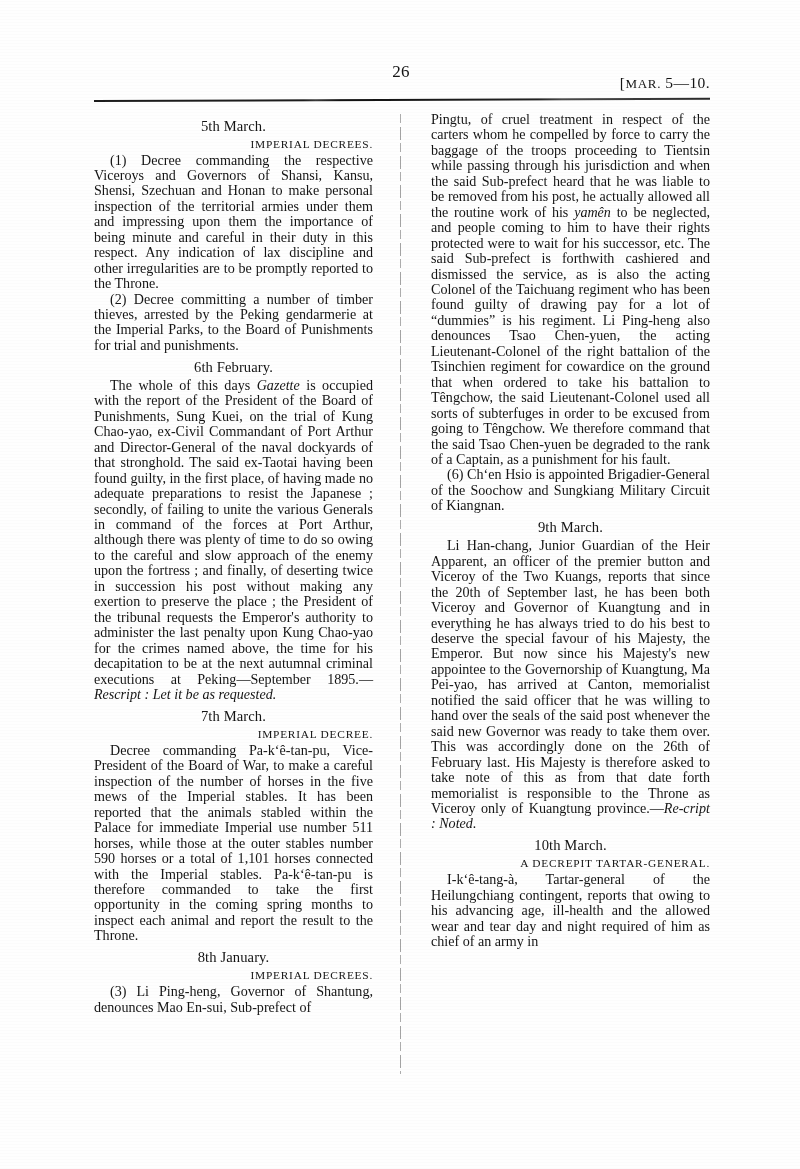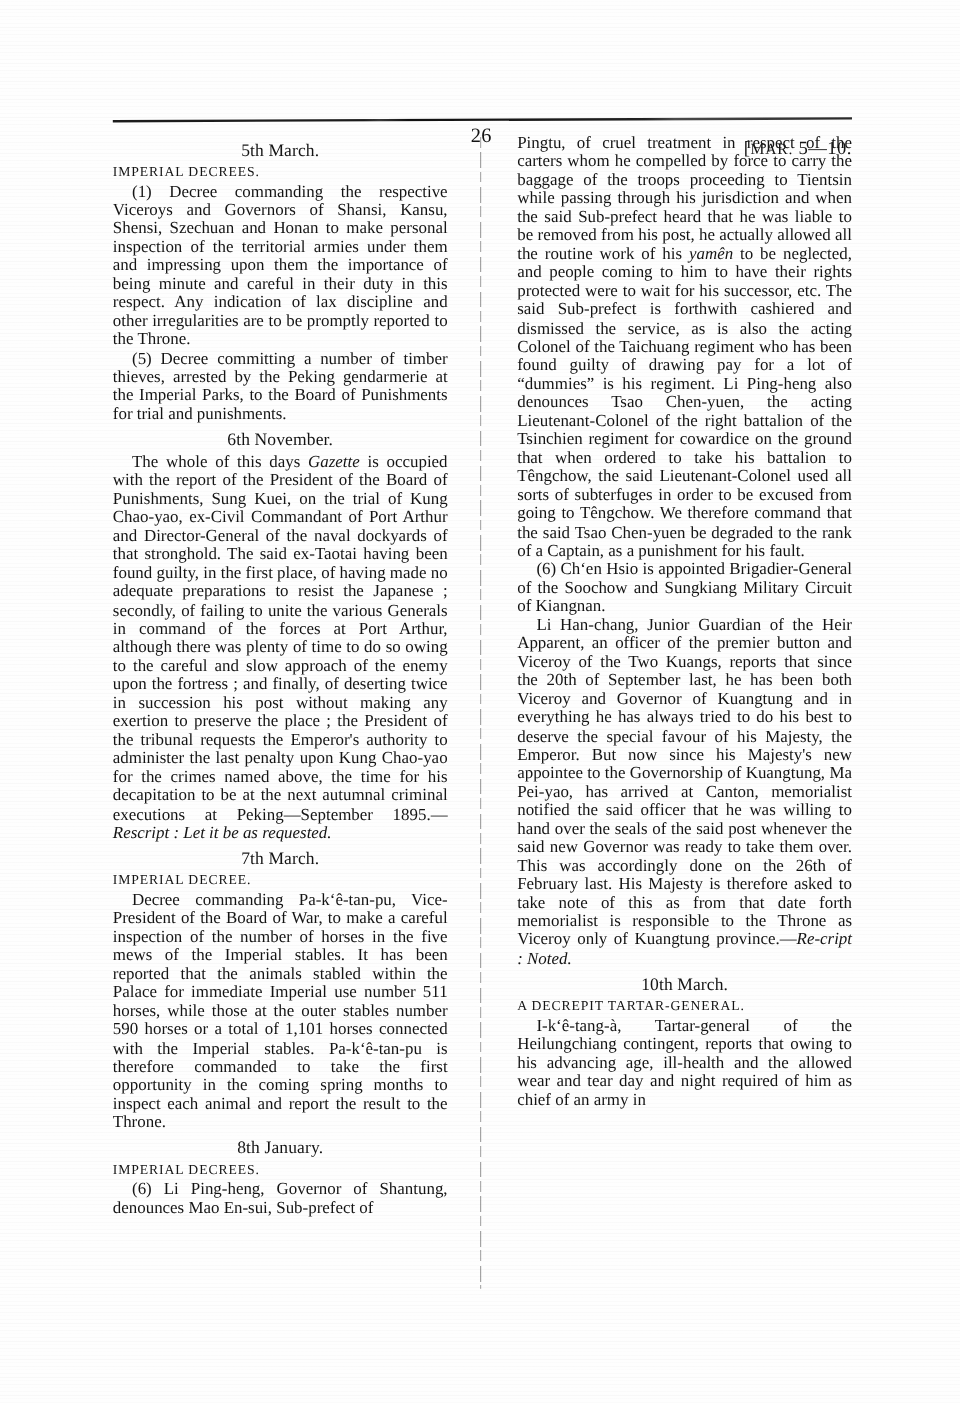--- a/index.html
+++ b/index.html
@@ -24,21 +24,20 @@
     background: #fefefe;
   }
 
   
   .running-head {
     position: absolute;
     left: 92px;
     top: 62px;
     width: 618px;
     height: 26px;
-    margin-top: 41px;
   }
   .folio {
     position: absolute;
     left: 0; top: 0;
     width: 100%;
     text-align: center;
     font-size: 17px;
     letter-spacing: .3px;
   }
   .head-right {
@@ -104,21 +103,21 @@
 
   
   .date-head {
     text-align: center;
     font-size: 14.6px;
     margin: 5.5px 0 2px 0;
     line-height: 17px;
     letter-spacing: .1px;
   }
   .sec-head {
-    text-align: left;
+    text-align: right;
     font-size: 11.4px;
     letter-spacing: .75px;
     margin: 1px 0 1.5px 0;
     line-height: 14.5px;
     text-transform: uppercase;
   }
 
   p.body {
     margin: 0;
     text-indent: 16px;
@@ -147,34 +146,35 @@
     <div class="head-right"><span>[</span><span class="sc">MAR.</span><span> 5—10.</span></div>
   </div>
 
   <div class="head-rule"></div>
 
   <div class="columns">
     <div class="col col-left" id="colLeft">
         <div class="date-head">5th March.</div>
         <div class="sec-head">IMPERIAL DECREES.</div>
         <p class="body">(1) Decree commanding the respective Viceroys and Governors of Shansi, Kansu, Shensi, Szechuan and Honan to make personal inspection of the territorial armies under them and impressing upon them the importance of being minute and careful in their duty in this respect.  Any indication of lax discipline and other irregularities are to be promptly reported to the Throne.</p>
-        <p class="body">(5) Decree committing a number of timber thieves, arrested by the Peking gendarmerie at the Imperial Parks, to the Board of Punishments for trial and punishments.</p>
-        <div class="date-head">6th November.</div>
+        <p class="body">(2) Decree committing a number of timber thieves, arrested by the Peking gendarmerie at the Imperial Parks, to the Board of Punishments for trial and punishments.</p>
+        <div class="date-head">6th February.</div>
         <p class="body"><span>The whole of this days </span><i>Gazette</i><span> is occupied with the report of the President of the Board of Punishments, Sung Kuei, on the trial of Kung Chao-yao, ex-Civil Commandant of Port Arthur and Director-General of the naval dockyards of that stronghold.  The said ex-Taotai having been found guilty, in the first place, of having made no adequate preparations to resist the Japanese ; secondly, of failing to unite the various Generals in command of the forces at Port Arthur, although there was plenty of time to do so owing to the careful and slow approach of the enemy upon the fortress ; and finally, of deserting twice in succession his post without making any exertion to preserve the place ; the President of the tribunal requests the Emperor's authority to administer the last penalty upon Kung Chao-yao for the crimes named above, the time for his decapitation to be at the next autumnal criminal executions at Peking—September 1895.—</span><i>Rescript : Let it be as requested.</i></p>
         <div class="date-head">7th March.</div>
         <div class="sec-head">IMPERIAL DECREE.</div>
         <p class="body">Decree commanding Pa-k‘ê-tan-pu, Vice-President of the Board of War, to make a careful inspection of the number of horses in the five mews of the Imperial stables.  It has been reported that the animals stabled within the Palace for immediate Imperial use number 511 horses, while those at the outer stables number 590 horses or a total of 1,101 horses connected with the Imperial stables.  Pa-k‘ê-tan-pu is therefore commanded to take the first opportunity in the coming spring months to inspect each animal and report the result to the Throne.</p>
         <div class="date-head">8th January.</div>
         <div class="sec-head">IMPERIAL DECREES.</div>
-        <p class="body">(6) Li Ping-heng, Governor of Shantung, denounces Mao En-sui, Sub-prefect of</p>
+        <p class="body">(3) Li Ping-heng, Governor of Shantung, denounces Mao En-sui, Sub-prefect of</p>
       </div>
     <div class="col-divider"></div>
     <div class="col col-right" id="colRight">
         <p class="body cont"><span>Pingtu, of cruel treatment in respect of the carters whom he compelled by force to carry the baggage of the troops proceeding to Tientsin while passing through his jurisdiction and when the said Sub-prefect heard that he was liable to be removed from his post, he actually allowed all the routine work of his </span><i>yamên</i><span> to be neglected, and people coming to him to have their rights protected were to wait for his successor, etc.  The said Sub-prefect is forthwith cashiered and dismissed the service, as is also the acting Colonel of the Taichuang regiment who has been found guilty of drawing pay for a lot of “dummies” is his regiment.  Li Ping-heng also denounces Tsao Chen-yuen, the acting Lieutenant-Colonel of the right battalion of the Tsinchien regiment for cowardice on the ground that when ordered to take his battalion to Têngchow, the said Lieutenant-Colonel used all sorts of subterfuges in order to be excused from going to Têngchow.  We therefore command that the said Tsao Chen-yuen be degraded to the rank of a Captain, as a punishment for his fault.</span></p>
         <p class="body">(6) Ch‘en Hsio is appointed Brigadier-General of the Soochow and Sungkiang Military Circuit of Kiangnan.</p>
+        <div class="date-head">9th March.</div>
         <p class="body"><span>Li Han-chang, Junior Guardian of the Heir Apparent, an officer of the premier button and Viceroy of the Two Kuangs, reports that since the 20th of September last, he has been both Viceroy and Governor of Kuangtung and in everything he has always tried to do his best to deserve the special favour of his Majesty, the Emperor.  But now since his Majesty's new appointee to the Governorship of Kuangtung, Ma Pei-yao, has arrived at Canton, memorialist notified the said officer that he was willing to hand over the seals of the said post whenever the said new Governor was ready to take them over.  This was accordingly done on the 26th of February last.  His Majesty is therefore asked to take note of this as from that date forth memorialist is responsible to the Throne as Viceroy only of Kuangtung province.—</span><i>Re-cript : Noted.</i></p>
         <div class="date-head">10th March.</div>
         <div class="sec-head">A DECREPIT TARTAR-GENERAL.</div>
         <p class="body">I-k‘ê-tang-à, Tartar-general of the Heilungchiang contingent, reports that owing to his advancing age, ill-health and the allowed wear and tear day and night required of him as chief of an army in</p>
       </div>
   </div>
 
   <div class="grain"></div>
 </div>
 

